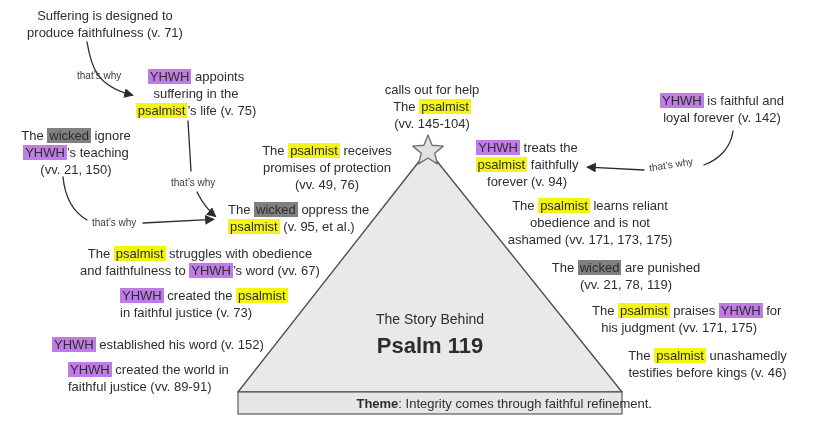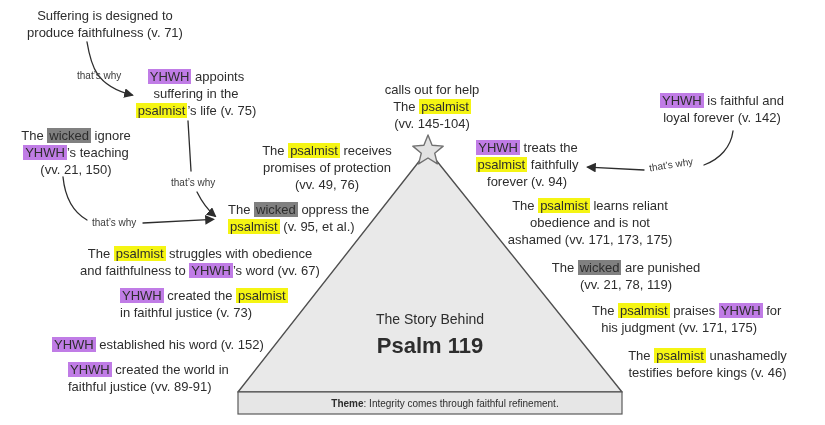--- a/index.html
+++ b/index.html
@@ -21,21 +21,21 @@
     position:absolute;font-size:10px;color:#3a3a3a;white-space:nowrap;
   }
   .pyramid-title{
     position:absolute;left:430px;top:306px;transform:translateX(-50%);
     text-align:center;white-space:nowrap;
   }
   .pyramid-title .t1{font-size:14px;line-height:26px;}
   .pyramid-title .t2{font-size:22px;line-height:28px;font-weight:bold;}
   .theme-text{
     position:absolute;left:238px;top:395px;width:414px;height:18px;
-    text-align:center;font-size:10px;line-height:18px;white-space:nowrap;
+    text-align:right;font-size:13px;line-height:18px;white-space:nowrap;
   }
   .theme-text b{font-weight:bold;}
 </style>
 </head>
 <body>
 
 <div id="canvas" style="--hl-purple: #c07ce6; --hl-yellow: #f5f513; --hl-gray: #808080; --text: #2d2d2d;">
 
   <svg id="shapes" viewBox="0 0 825 425" xmlns="http://www.w3.org/2000/svg">
     <defs>

